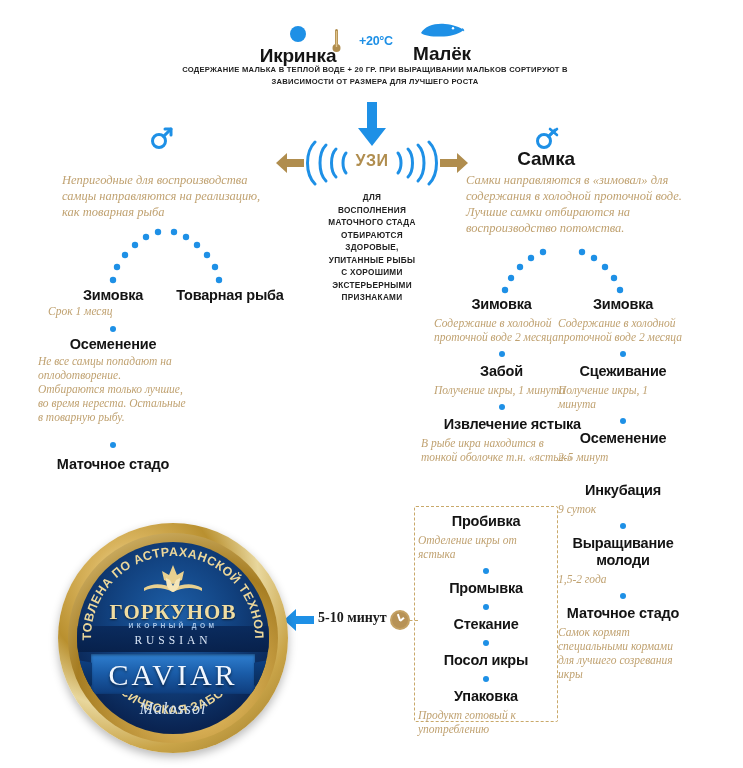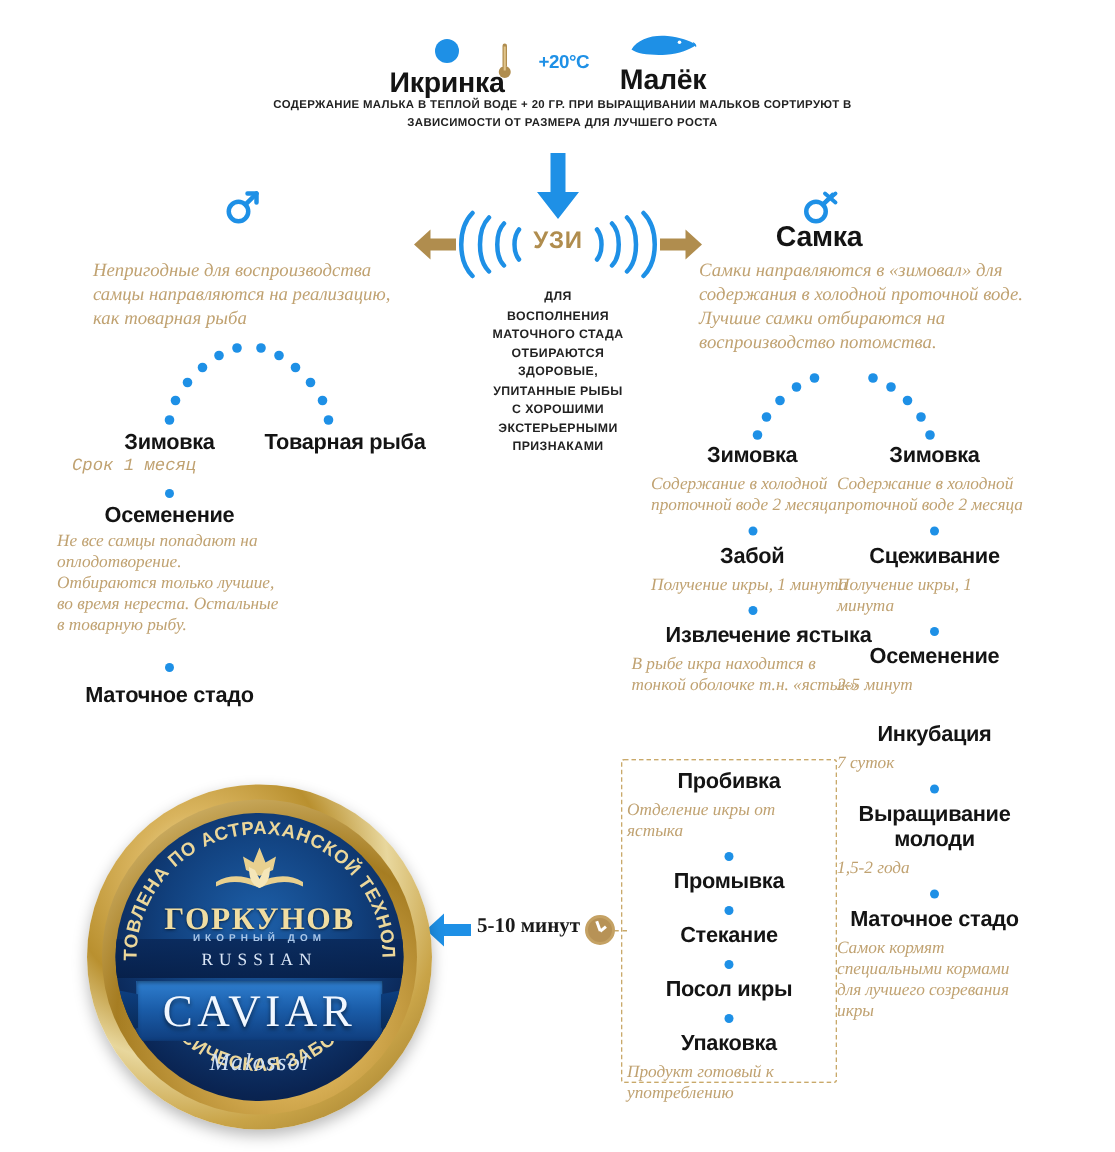--- a/index.html
+++ b/index.html
@@ -251,21 +251,21 @@
       <circle cx="88" cy="4" r="3.2"></circle>
         <circle cx="100" cy="9" r="3.2"></circle>
       <circle cx="111" cy="17" r="3.2"></circle>
         <circle cx="121" cy="27" r="3.2"></circle>
       <circle cx="129" cy="39" r="3.2"></circle>
         <circle cx="133" cy="52" r="3.2"></circle>
     </g>
   </svg>
 
   <div class="abs node-title" style="left:48px;top:287px;width:130px;">Зимовка</div>
-  <div class="abs node-desc" style="left:48px;top:304px;width:130px;font-family:Liberation Mono, monospace;">Срок 1 месяц</div>
+  <div class="abs node-desc" style="left:48px;top:304px;width:130px;">Срок 1 месяц</div>
 
   <div class="abs node-title" style="left:170px;top:287px;width:120px;line-height:17px;">Товарная рыба</div>
 
   <div class="dot" style="left:110px;top:326px;"></div>
 
   <div class="abs node-title" style="left:48px;top:336px;width:130px;">Осеменение</div>
   <div class="abs node-desc" style="left:38px;top:354px;width:150px;">Не все самцы попадают на оплодотворение. Отбираются только лучшие, во время нереста. Остальные в товарную рыбу.</div>
 
   <div class="dot" style="left:110px;top:442px;"></div>
 
@@ -318,21 +318,21 @@
     </div>
     <div class="node-title">Сцеживание</div>
     <div class="node-desc" style="margin-top:3px;">Получение икры, 1 минута</div>
     <div style="display:flex;justify-content:center;margin:7px 0 6px;">
       <div style="width:6px;height:6px;border-radius:50%;background:#1e90e6;"></div>
     </div>
     <div class="node-title">Осеменение</div>
     <div class="node-desc" style="margin-top:3px;">2-5 минут</div>
     <div style="height:18px;"></div>
     <div class="node-title">Инкубация</div>
-    <div class="node-desc" style="margin-top:3px;">7 суток</div>
+    <div class="node-desc" style="margin-top:3px;">9 суток</div>
     <div style="display:flex;justify-content:center;margin:7px 0 6px;">
       <div style="width:6px;height:6px;border-radius:50%;background:#1e90e6;"></div>
     </div>
     <div class="node-title">Выращивание молоди</div>
     <div class="node-desc" style="margin-top:3px;">1,5-2 года</div>
     <div style="display:flex;justify-content:center;margin:7px 0 6px;">
       <div style="width:6px;height:6px;border-radius:50%;background:#1e90e6;"></div>
     </div>
     <div class="node-title">Маточное стадо</div>
     <div class="node-desc" style="margin-top:3px;">Самок кормят специальными кормами для лучшего созревания икры</div>

